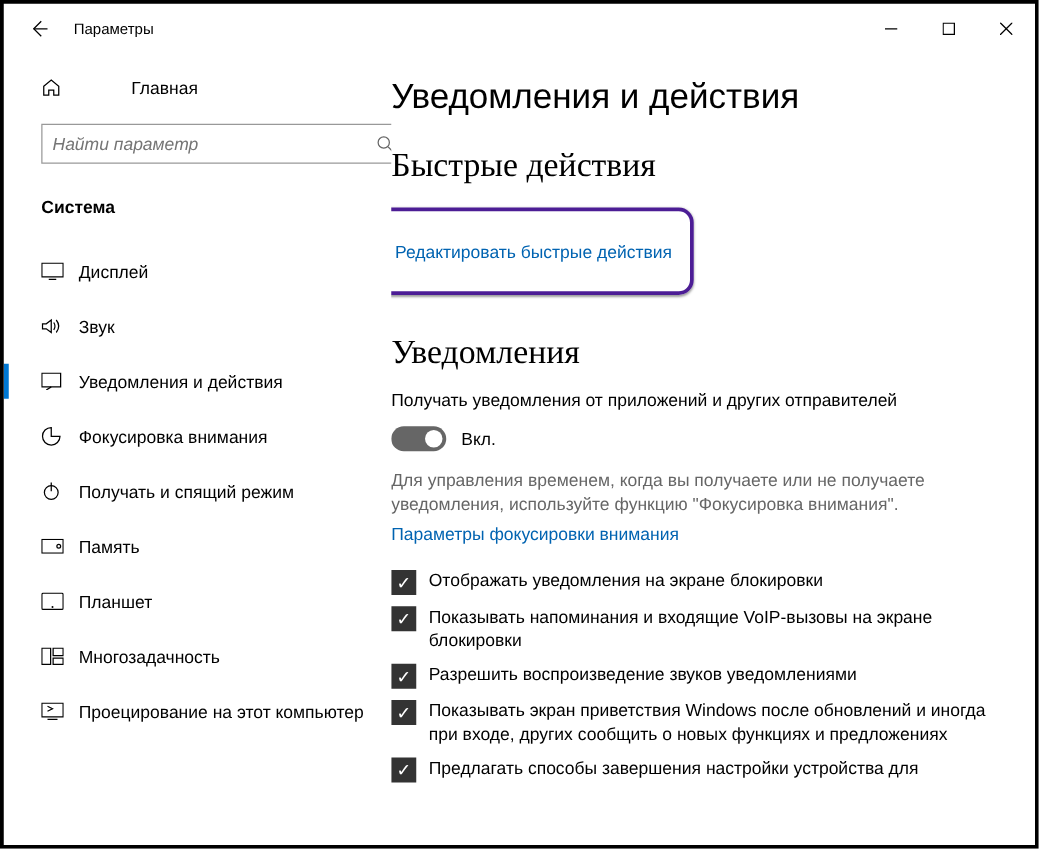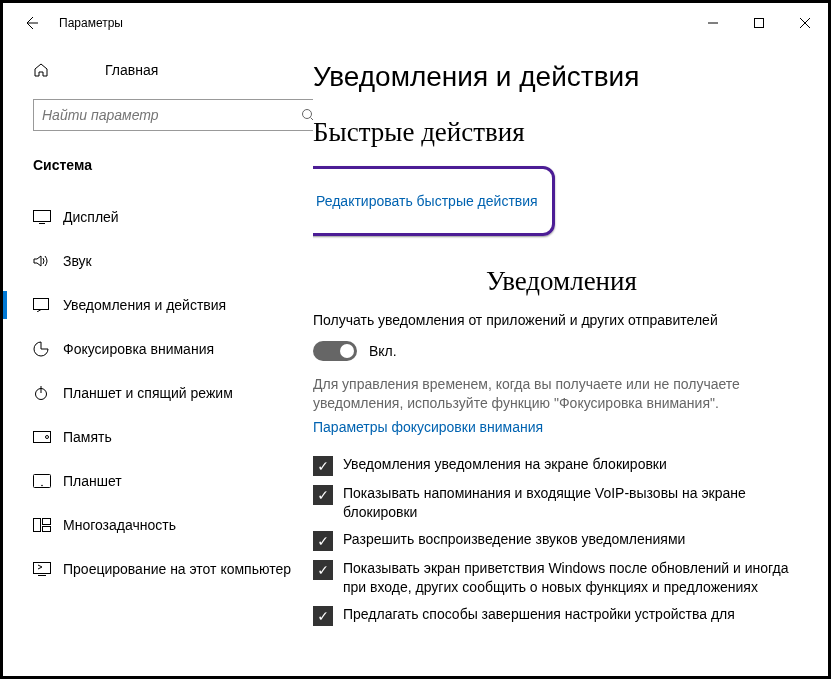--- a/index.html
+++ b/index.html
@@ -129,21 +129,21 @@
     font-size: 28px;
     font-weight: 400;
     margin: 0 0 24px 0;
   }
   .section-hdr {
     font-size: 27px;
     font-weight: 400;
     margin: 0 0 14px 0;
     font-family: Liberation Serif, serif;
   }
-  .section-hdr.mt { margin-top: 28px; text-align: center; }
+  .section-hdr.mt { margin-top: 28px; }
   .body-text {
     font-size: 14px;
     line-height: 1.4;
     margin: 0 0 10px 0;
   }
   .link-text { color: #0063b1; }
   .gray-text { color: #666; }
   .highlight-box {
     border: 3px solid #4c1d95;
     border-radius: 12px;
@@ -294,21 +294,21 @@
         <span>Фокусировка внимания</span>
       </div>
 
       <div class="nav-item">
         <span class="icon">
           <svg width="16" height="16" viewBox="0 0 16 16">
               <circle cx="8" cy="9" r="5.5" stroke="#000" fill="none"></circle>
               <path d="M8 1 V8" stroke="#000"></path>
             </svg>
         </span>
-        <span>Планшет и спящий режим</span>
+        <span>Получать и спящий режим</span>
       </div>
 
       <div class="nav-item">
         <span class="icon">
           <svg width="18" height="12" viewBox="0 0 18 12">
               <rect x="0.5" y="0.5" width="17" height="11" stroke="#000" fill="none"></rect>
               <circle cx="14" cy="6" r="1.5" stroke="#000" fill="none"></circle>
             </svg>
         </span>
         <span>Память</span>
@@ -361,21 +361,21 @@
         <div class="toggle"></div>
         <span>Вкл.</span>
       </div>
       <p class="body-text gray-text">Для управления временем, когда вы получаете или не получаете уведомления, используйте функцию "Фокусировка внимания".</p>
       <p class="body-text" style="margin-top:-6px; margin-bottom:18px;">
         <span class="link-text">Параметры фокусировки внимания</span>
       </p>
 
       <div class="check-row">
         <div class="checkbox">✓</div>
-        <div class="check-label">Уведомления уведомления на экране блокировки</div>
+        <div class="check-label">Отображать уведомления на экране блокировки</div>
       </div>
       <div class="check-row">
         <div class="checkbox">✓</div>
         <div class="check-label">Показывать напоминания и входящие VoIP-вызовы на экране блокировки</div>
       </div>
       <div class="check-row">
         <div class="checkbox">✓</div>
         <div class="check-label">Разрешить  воспроизведение звуков уведомлениями</div>
       </div>
       <div class="check-row">

